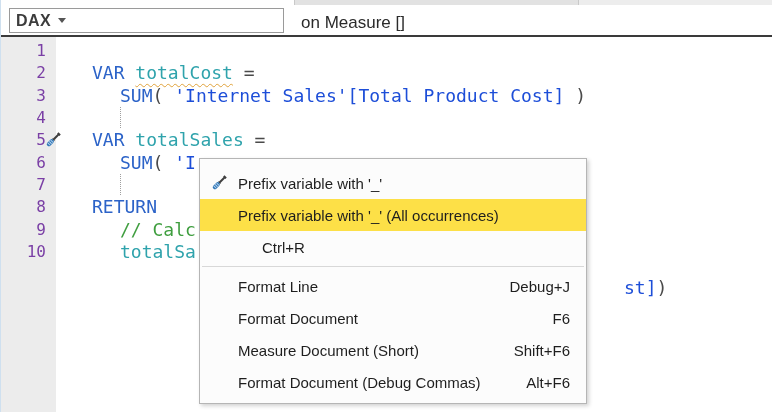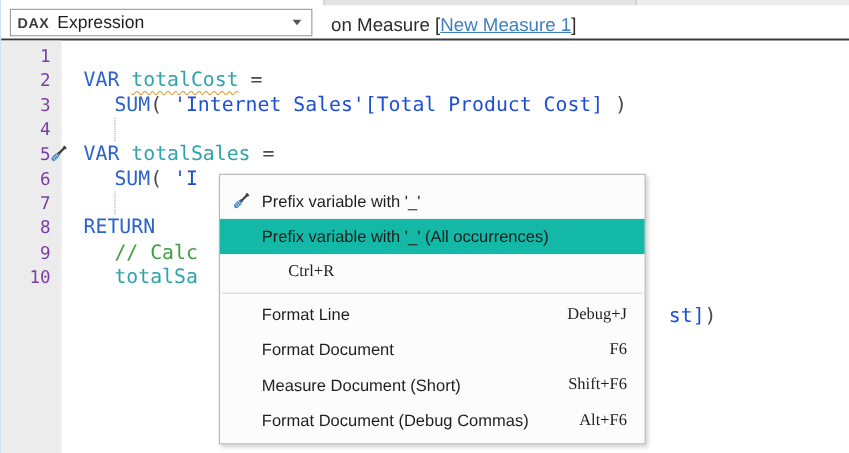--- a/index.html
+++ b/index.html
@@ -12,38 +12,38 @@
   .tab-strip{position:absolute;left:0;top:0;width:772px;height:5px;background:#ffffff;}
   .tab-strip .seg1{position:absolute;left:293px;top:0;width:284px;height:5px;background:#e2e2e2;border-left:1px solid #c9c9c9;}
   .tab-strip .seg2{position:absolute;left:577px;top:0;width:195px;height:5px;background:#ededed;border-left:1px solid #c9c9c9;}
 
   
   .toolbar{position:absolute;left:0;top:5px;width:772px;height:30px;background:#ffffff;display:flex;align-items:center;}
   .dropdown{
     position:absolute;left:8px;top:3px;width:275px;height:25px;background:#ffffff;
     border:1px solid #9a9a9a;display:flex;align-items:center;box-sizing:border-box;cursor:default;
   }
-  .dax-badge{font-size:13px;font-weight:bold;color:#3c3c3c;letter-spacing:.5px;margin:0 7px 0 6px;}
+  .dax-badge{font-size:16px;font-weight:bold;color:#3c3c3c;letter-spacing:.5px;margin:0 7px 0 6px;}
   .dd-value{font-size:16px;color:#1e1e1e;flex:1;}
   .dd-arrow{width:0;height:0;border-left:4px solid transparent;border-right:4px solid transparent;border-top:5px solid #555;margin-right:9px;}
   .measure-label{position:absolute;left:300px;top:3px;height:25px;display:flex;align-items:flex-end;font-size:17px;color:#2b2b2b;}
   .measure-link{color:#3e7fbf;text-decoration:underline;cursor:pointer;}
   .toolbar-divider{position:absolute;left:0;top:35px;width:772px;height:2px;background:#3a3a3a;}
 
   
   .editor{position:absolute;left:0;top:37px;width:772px;height:375px;background:#ffffff;display:flex;}
   .gutter{width:55px;background:#ececec;padding-top:3px;box-sizing:border-box;flex:none;}
   .gutter-row{position:relative;height:22.35px;line-height:22.35px;}
   .line-num{
     display:block;width:45px;text-align:right;
     font-family:"DejaVu Sans Mono","Liberation Mono",monospace;
     font-size:16px;color:#7a3fa5;
   }
   .gutter-icon{position:absolute;left:42px;top:1px;width:20px;height:20px;z-index:3;}
-  .code{flex:1;padding:3px 0 0 20px;position:relative;}
+  .code{flex:1;padding:3px 0 0 36px;position:relative;}
   .code-line{
     position:relative;height:22.35px;line-height:22.35px;white-space:pre;
     font-family:"DejaVu Sans Mono","Liberation Mono",monospace;font-size:18px;color:#1e1e1e;
   }
   .tk-kw{color:#2c63c8;}
   .tk-var{color:#2fa3ac;}
   .tk-warn{text-decoration:underline;text-decoration-style:wavy;text-decoration-color:#e0a23a;text-decoration-thickness:1px;text-underline-offset:4px;}
   .tk-dot{text-decoration-style:dotted;text-decoration-color:#2f9d8e;text-decoration-thickness:2px;text-underline-offset:4px;}
   .tk-ref{color:#1d4ed8;}
   .tk-pun{color:#4a4a4a;}
@@ -52,45 +52,43 @@
   .tk-guide{display:inline-block;width:1px;height:21px;border-left:1px dotted #9f9f9f;margin-left:28px;vertical-align:top;}
   .code-frag{position:absolute;left:532px;top:0;white-space:pre;margin-top:36px;}
 
   
   .context-menu{
     position:absolute;left:198px;top:158px;width:388px;background:#fcfcfc;
     border:1px solid #b5b5b5;box-sizing:border-box;padding:8px 0 5px 0;
     box-shadow:2px 2px 4px rgba(0,0,0,0.18);z-index:10;
   }
   .menu-item{position:relative;display:flex;align-items:center;height:32px;padding:0 16px 0 38px;cursor:default;}
-  .menu-item.highlighted{background:#14b8a6;}
+  .menu-item.highlighted{background:#fde047;}
   .menu-label{font-size:15px;color:#1e1e1e;flex:1;white-space:nowrap;}
-  .menu-shortcut{font-size:15px;color:#1e1e1e;margin-left:24px;font-family:Liberation Serif, serif;}
+  .menu-shortcut{font-size:15px;color:#1e1e1e;margin-left:24px;}
   .menu-icon{position:absolute;left:9px;top:6px;width:20px;height:20px;}
   .menu-separator{border-top:1px solid #d8d8d8;margin:3px 2px;height:0;}
 </style>
 </head>
 <body>
 
 <div class="screen">
 
   <div class="tab-strip">
     <div class="seg1"></div>
     <div class="seg2"></div>
   </div>
 
   <div class="toolbar">
     <div class="dropdown">
       <span class="dax-badge">DAX</span>
-      <span class="dd-value">Expression</span>
       <span class="dd-arrow"></span>
     </div>
     <div class="measure-label">
       <span>on Measure [</span>
-        <span class="measure-link">New Measure 1</span>
         <span>]</span>
     </div>
   </div>
   <div class="toolbar-divider"></div>
 
   <div class="editor">
     <div class="gutter" id="gutter">
         <div class="gutter-row">
           <span class="line-num">1</span>
         </div>

